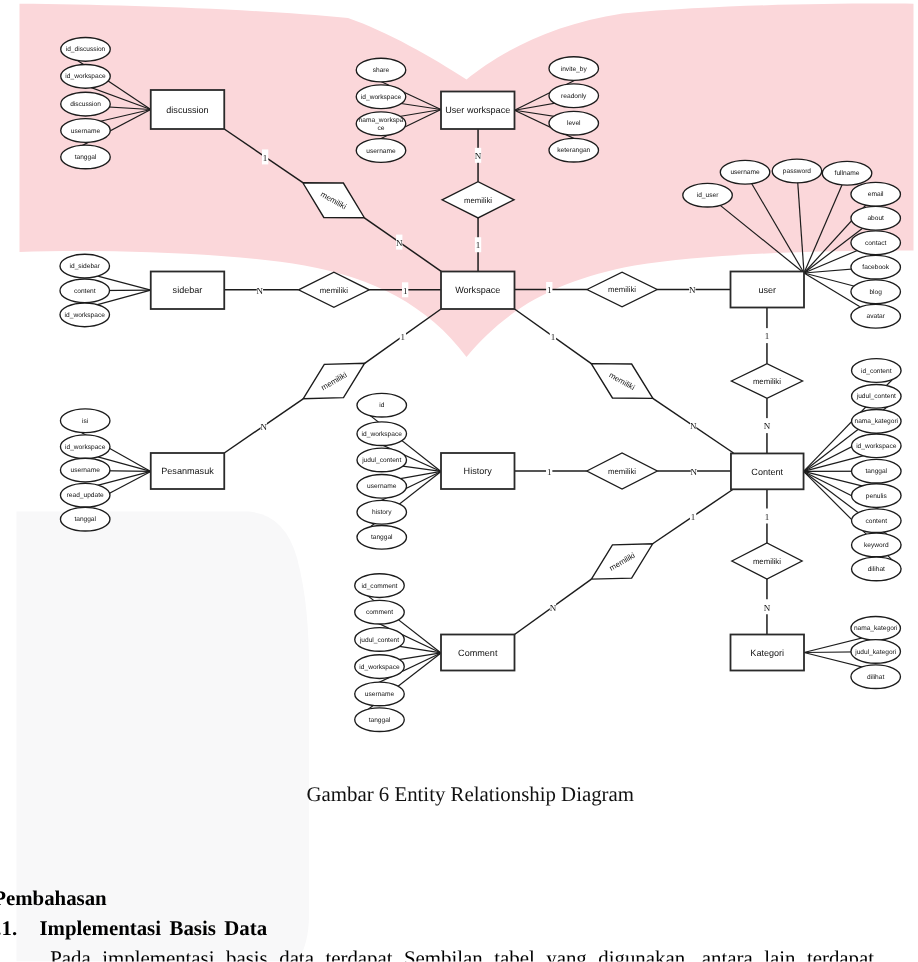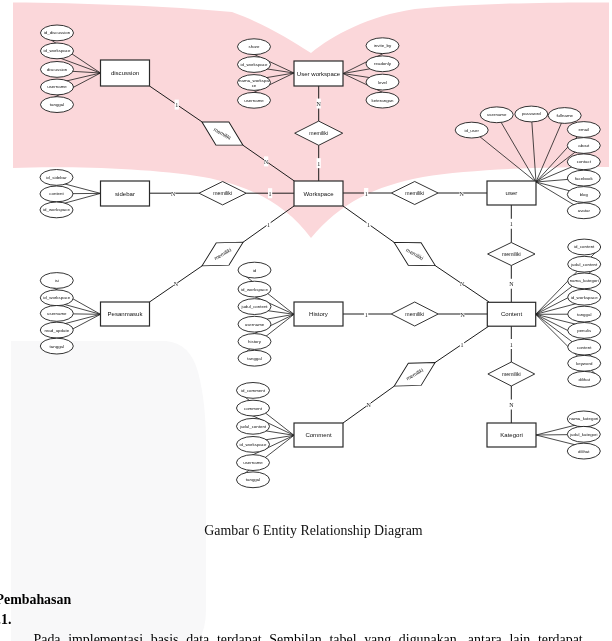--- a/index.html
+++ b/index.html
@@ -463,14 +463,15 @@
         <text x="318.5" y="435.5">Comment</text>
       </g>
 <g class="ent">
         <rect x="487" y="423" width="49" height="24"></rect>
         <text x="511.5" y="435.5">Kategori</text>
       </g>
 </svg>
 <div class="caption" style="left:7.5px;top:522.5px;font-size:13.9px;">Gambar 6 Entity Relationship Diagram</div>
 <div class="txt" style="left:-4.5px;top:591.5px;font-weight:bold;font-size:13.9px;">Pembahasan</div>
 <div class="txt" style="left:-2.5px;top:611.5px;font-weight:bold;font-size:13.9px;">.1.</div>
+<div class="txt" style="left:26.3px;top:611.5px;font-weight:bold;font-size:13.9px;word-spacing:2.2px;">Implementasi  Basis Data</div>
 <div class="txt" style="left:33.5px;top:631.9px;font-size:13.9px;word-spacing:4.2px;">Pada implementasi basis data terdapat Sembilan tabel yang digunakan, antara lain terdapat tabe</div>
 </div>
 
 </body></html>

